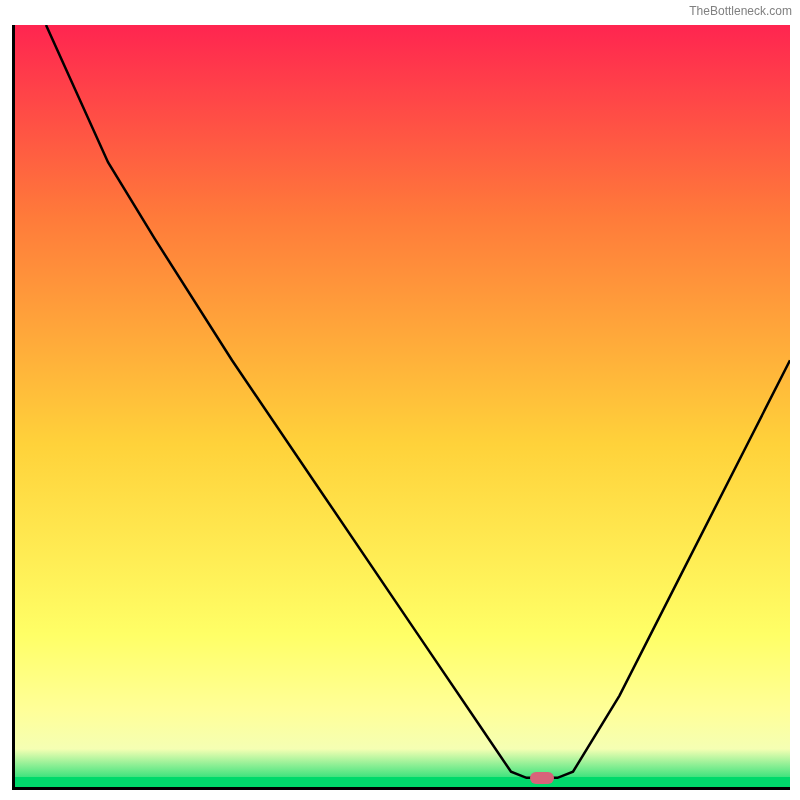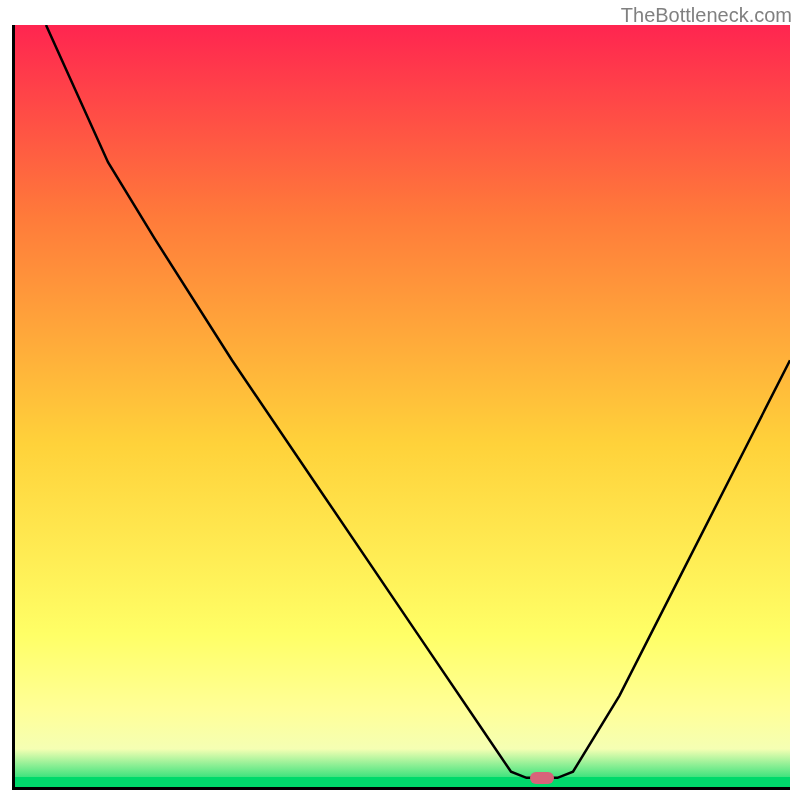--- a/index.html
+++ b/index.html
@@ -14,21 +14,21 @@
     width: 800px;
     height: 800px;
     position: relative;
     background: white;
   }
   .watermark {
     position: absolute;
     top: 4px;
     right: 8px;
     color: #808080;
-    font-size: 20px;
+    font-size: 12px;
     font-weight: 500;
     z-index: 10;
   }
   .plot-area {
     position: absolute;
     left: 12px;
     top: 25px;
     width: 775px;
     height: 762px;
     border-left: 3px solid #000;

